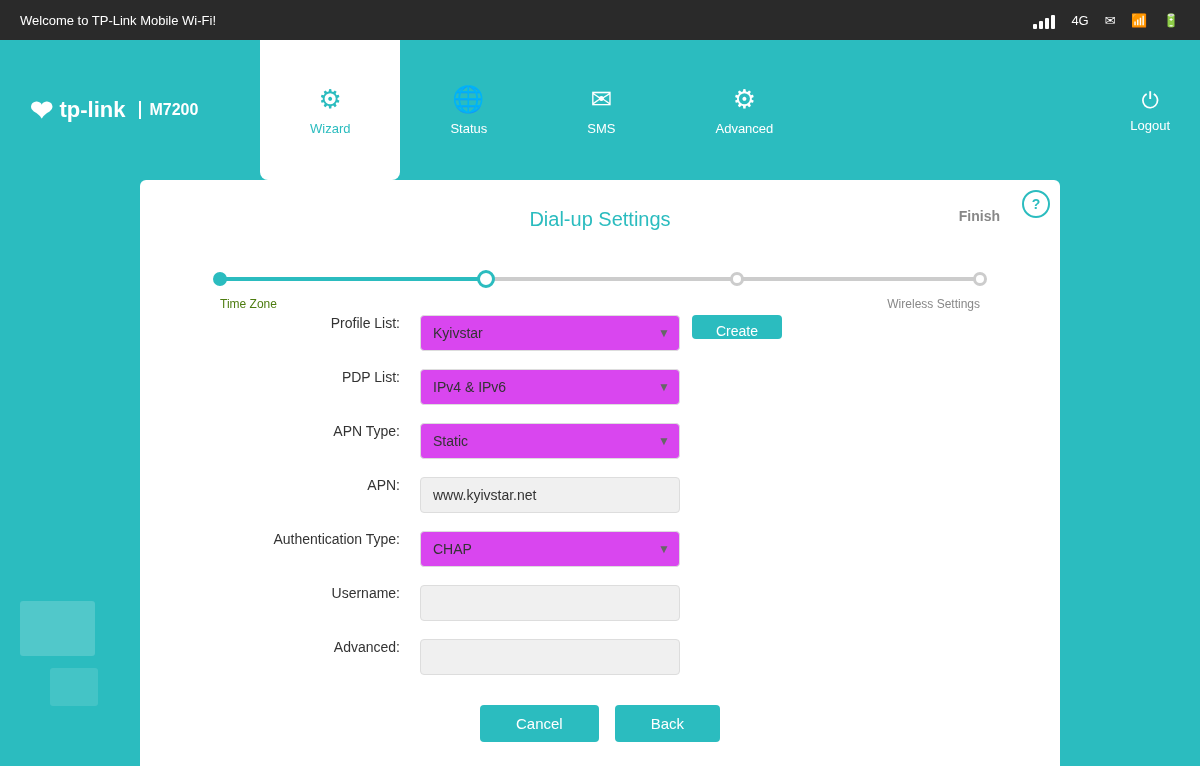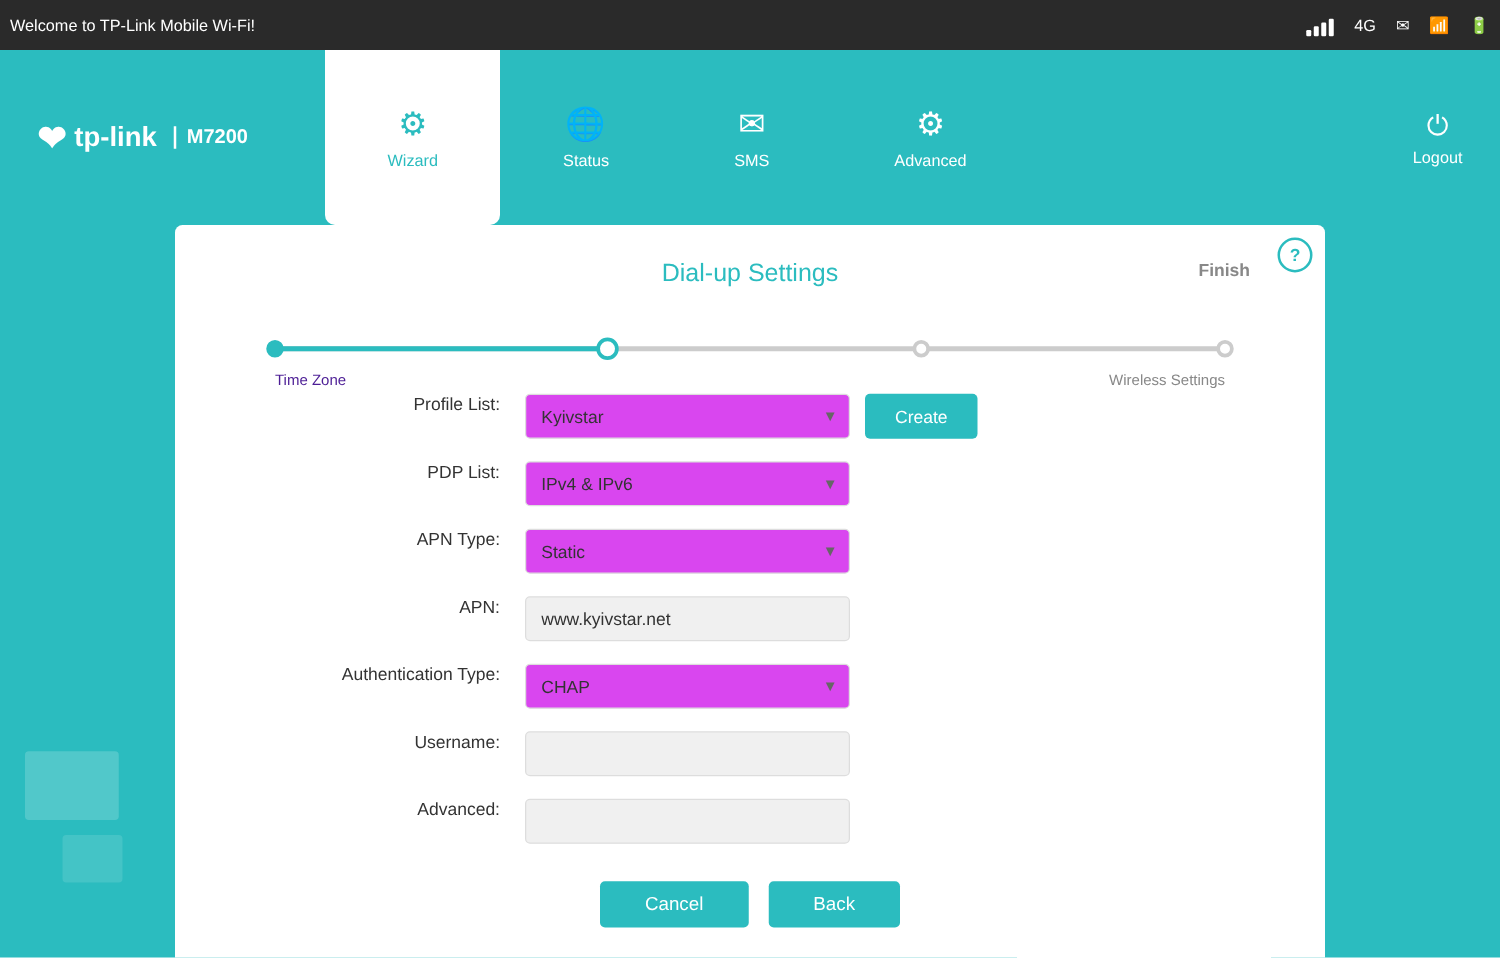--- a/index.html
+++ b/index.html
@@ -6,21 +6,21 @@
     body { font-family: Arial, sans-serif; background: #2bbcbf; width: 1200px; height: 766px; overflow: hidden; position: relative; }
 
     
     .status-bar {
       background: #2a2a2a;
       color: white;
       height: 40px;
       display: flex;
       align-items: center;
       justify-content: space-between;
-      padding: 0 8px;
+      padding: 0 20px;
       font-size: 13px;
     }
     .status-bar-icons {
       display: flex;
       align-items: center;
       gap: 16px;
     }
 
     
     .header {
@@ -191,21 +191,21 @@
 
     .create-btn {
       margin-left: 12px;
       background: #2bbcbf;
       color: white;
       border: none;
       border-radius: 4px;
       padding: 8px 24px;
       font-size: 14px;
       cursor: pointer;
-      height: 36px;
+      height: 24px;
     }
 
     
     .button-row {
       display: flex;
       justify-content: center;
       gap: 16px;
       margin-top: 30px;
     }
     .btn {
@@ -321,21 +321,21 @@
       <div style="width:100%; height:4px; background:#ccc; border-radius:2px; position:absolute;"></div>
 
       <div style="width:36%; height:4px; background:#2bbcbf; border-radius:2px; position:absolute; left:0;"></div>
 
       <div style="position:absolute; left:0%; top:50%; transform:translate(-50%,-50%); width:14px; height:14px; border-radius:50%; background:#2bbcbf; border:3px solid #2bbcbf;"></div>
       <div style="position:absolute; left:35%; top:50%; transform:translate(-50%,-50%); width:18px; height:18px; border-radius:50%; background:white; border:3px solid #2bbcbf;"></div>
       <div style="position:absolute; left:68%; top:50%; transform:translate(-50%,-50%); width:14px; height:14px; border-radius:50%; background:white; border:3px solid #ccc;"></div>
       <div style="position:absolute; left:100%; top:50%; transform:translate(-50%,-50%); width:14px; height:14px; border-radius:50%; background:white; border:3px solid #ccc;"></div>
     </div>
     <div style="display:flex; justify-content:space-between; margin-top:8px; font-size:12px;">
-      <span style="color:#4c1d95;text-align:center;">Time Zone</span>
+      <span style="color:#4d7c0f;text-align:center;">Time Zone</span>
       <span style="color:#888; margin-right:0;">Wireless Settings</span>
     </div>
   </div>
 
   <div class="form-section">
 
     <div class="form-row">
       <div class="form-label">Profile List:</div>
       <div class="form-control">
         <div class="select-wrapper">

